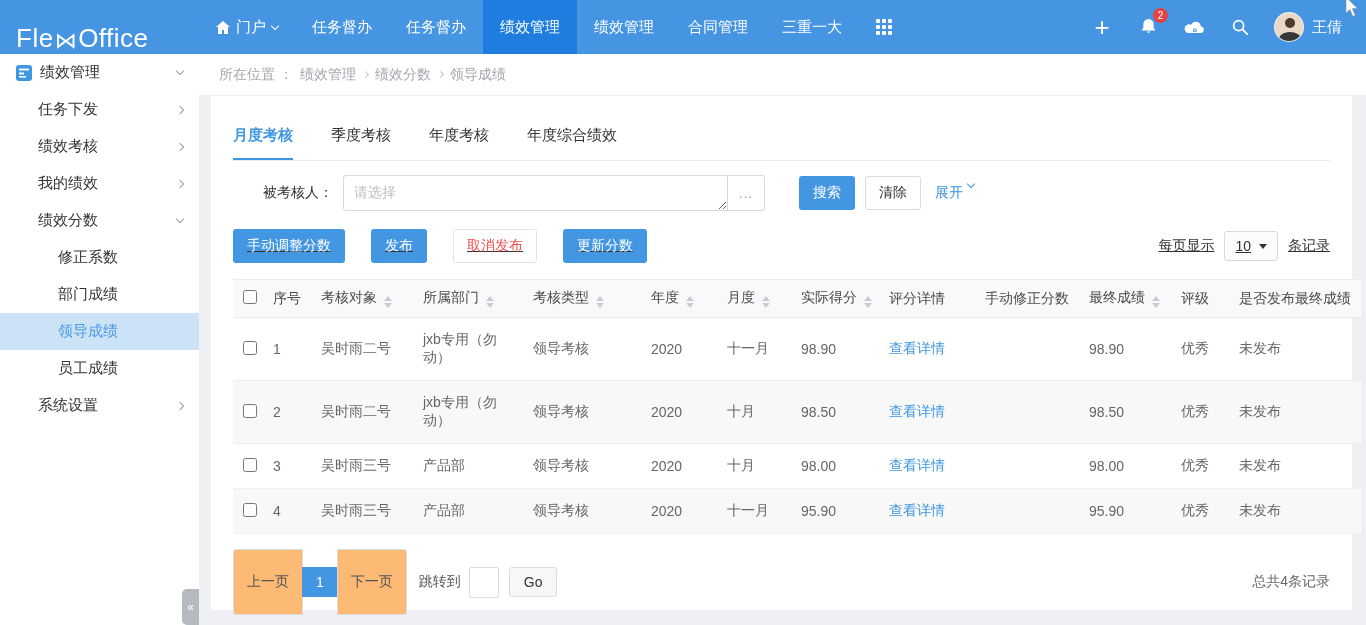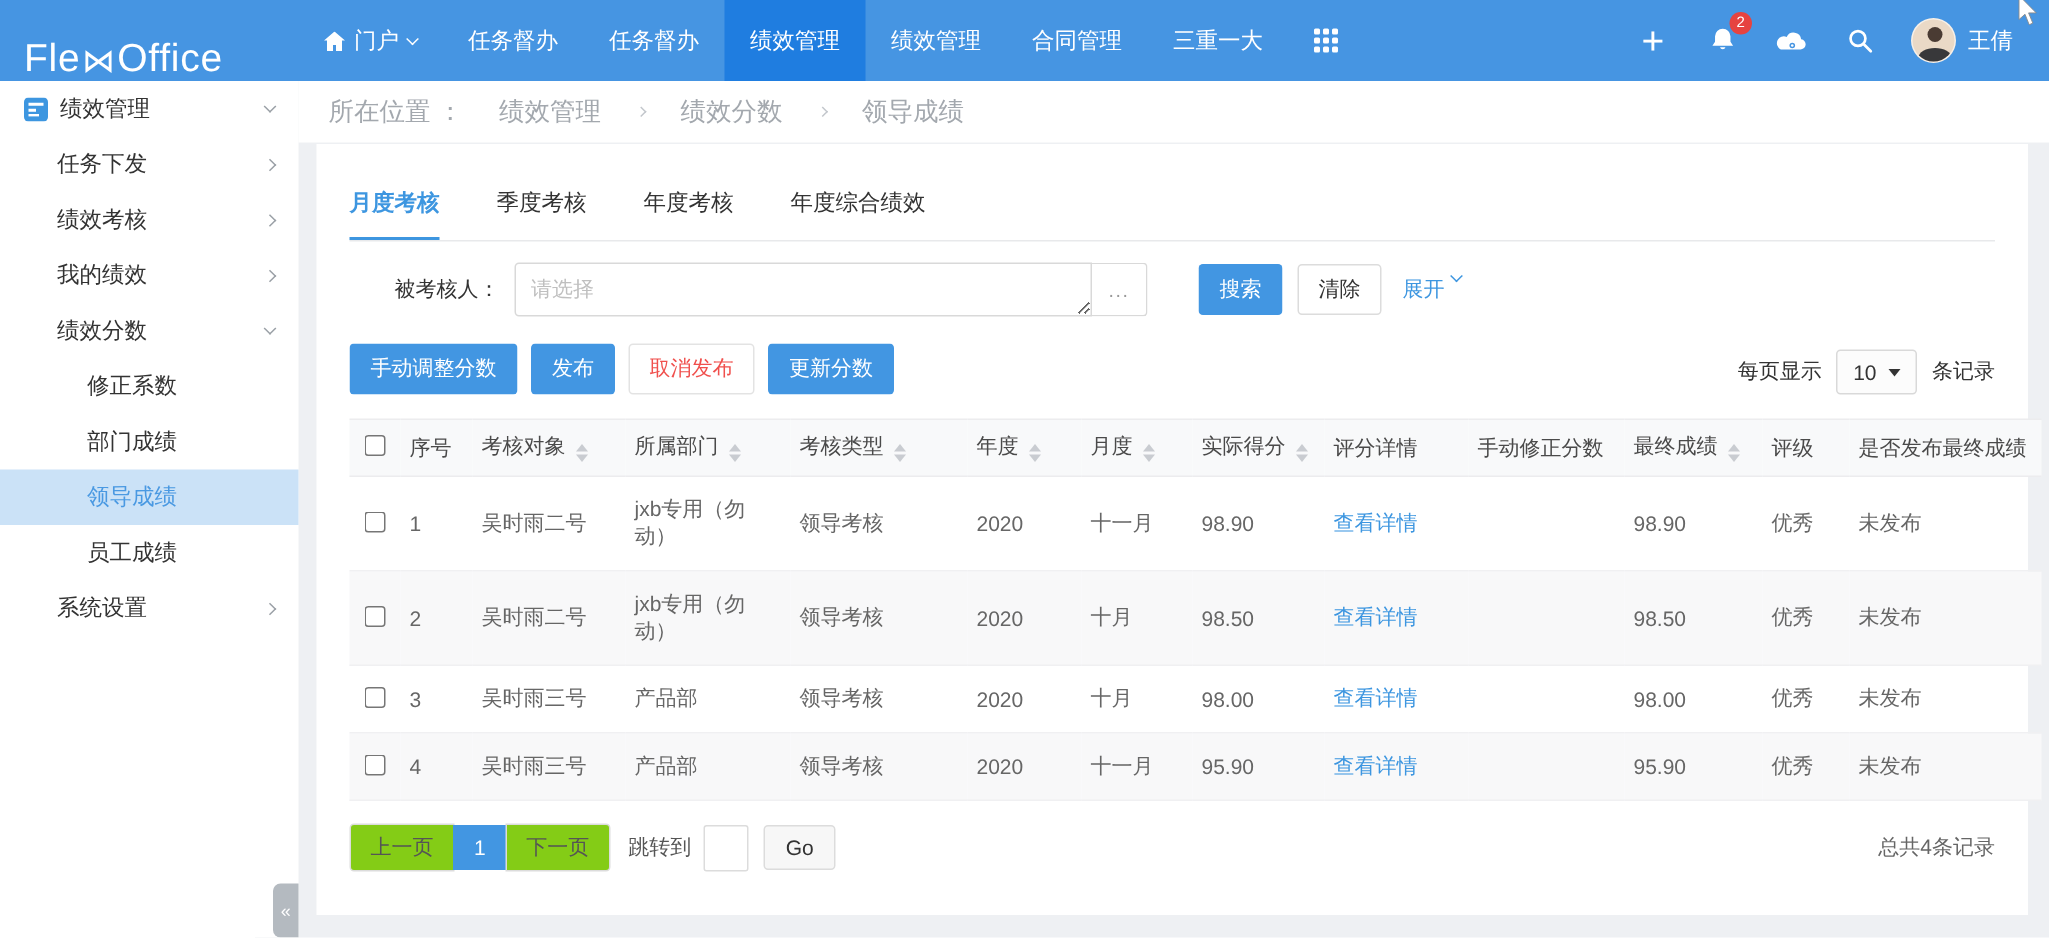--- a/index.html
+++ b/index.html
@@ -33,21 +33,21 @@
   .sidebar { position:absolute; left:0; top:54px; width:199px; height:571px; background:#fff; z-index:2; }
   .side-row { display:flex; align-items:center; height:37px; padding:0 16px; font-size:15px; color:#333; cursor:pointer; position:relative; }
   .side-row .mod-icon { margin-right:8px; display:flex; }
   .side-row .arr { margin-left:auto; color:#9aa0a6; }
   .side-row.lv2 { padding-left:38px; }
   .side-row.lv3 { padding-left:58px; }
   .side-row.selected { background:#cbe2f7; color:#4a99e2; }
   .collapse-handle { position:absolute; right:0; bottom:0; width:17px; height:36px; background:#b4bac0; border-radius:5px 0 0 5px; display:flex; align-items:center; justify-content:center; color:#fff; font-size:12px; cursor:pointer; }
 
   
-  .crumbbar { position:absolute; left:199px; top:54px; width:1167px; height:41px; background:#fff; display:flex; align-items:center; padding-left:20px; color:#a3a8ae; font-size:17px; gap:24px; }
+  .crumbbar { position:absolute; left:199px; top:54px; width:1167px; height:41px; background:#fff; display:flex; align-items:center; padding-left:20px; color:#a3a8ae; font-size:14px; gap:7px; }
   .crumbbar .sep { display:inline-block; width:5px; height:5px; border-right:1.5px solid #c3c7cc; border-bottom:1.5px solid #c3c7cc; transform:rotate(-45deg); }
   .crumb-link { color:#a3a8ae; cursor:pointer; text-decoration:none; }
 
   
   .panel { position:absolute; left:211px; top:96px; width:1141px; height:514px; background:#fff; padding:0 22px; }
 
   .tabs { display:flex; gap:38px; padding-top:30px; border-bottom:1px solid #e8e9eb; }
   .tab { font-size:15px; color:#333; padding-bottom:13px; cursor:pointer; border-bottom:2px solid transparent; }
   .tab.active { color:#3d96e0; border-bottom-color:#3d96e0;font-weight:bold; }
 
@@ -58,21 +58,21 @@
   .assess-input::placeholder { color:#bfbfbf; }
   .more-btn { width:37px; border:1px solid #d9d9d9; border-left:none; border-radius:0 3px 3px 0; background:#fff; color:#999; font-size:13px; display:flex; align-items:center; justify-content:center; cursor:pointer; letter-spacing:1px; }
   .btn { display:inline-flex; align-items:center; justify-content:center; border-radius:3px; font-size:14px; cursor:pointer; border:1px solid transparent; padding:7px 13px; }
   .btn-blue { background:#4296e2; color:#fff; }
   .btn-plain { background:#fff; border-color:#dcdcdc; color:#333; }
   .btn-danger-plain { background:#fff; border-color:#e3e3e3; color:#f0504d; }
   .search-btn { margin-left:34px; }
   .clear-btn { margin-left:10px; }
   .expand-link { margin-left:14px; color:#3d96e0; display:flex; align-items:flex-start; gap:5px; cursor:pointer; font-size:14px; }
 
-  .action-row { display:flex; align-items:flex-end; margin-top:18px; gap:9px; }
+  .action-row { display:flex; align-items:center; margin-top:18px; gap:26px;text-decoration:underline; }
   .pagesize { margin-left:auto; display:flex; align-items:center; gap:10px; color:#333; }
   .ps-select { border:1px solid #d9d9d9; background:#fcfcfc; border-radius:3px; padding:6px 10px; display:flex; align-items:center; gap:8px; cursor:pointer; font-size:14px; }
   .caret { width:0; height:0; border-left:4px solid transparent; border-right:4px solid transparent; border-top:5px solid #333; }
 
   
   table { width:100%; border-collapse:collapse; margin-top:16px; table-layout:fixed; }
   thead tr { background:#f8f9fa; }
   th { font-weight:normal; color:#4a4a4a; text-align:left; padding:9px 6px; border-top:1px solid #ececee; border-bottom:1px solid #ececee; font-size:14px; white-space:nowrap; }
   td { padding:13px 6px; color:#666; font-size:14px; border-bottom:1px solid #f0f0f2; word-break:break-all; }
   tbody tr:nth-child(even) { background:#f8f8f9; }
@@ -80,21 +80,21 @@
   td.col-check, th.col-check { text-align:center; }
   input[type=checkbox] { width:14px; height:14px; cursor:pointer; accent-color:#fff; }
   .sort { display:inline-flex; flex-direction:column; gap:2px; margin-left:7px; vertical-align:1px; }
   .sort i { width:0; height:0; border-left:4px solid transparent; border-right:4px solid transparent; }
   .sort .up { border-bottom:5px solid #c9ccd1; }
   .sort .dn { border-top:5px solid #c9ccd1; }
   .detail-link { color:#3d96e0; cursor:pointer; text-decoration:none; }
 
   
   .pager-row { display:flex; align-items:center; margin-top:15px; }
-  .pg-btn { border:1px solid #dcdcdc; background:#84cc16; color:#555; padding:6px 13px; font-size:14px; cursor:pointer; }
+  .pg-btn { border:1px solid #dcdcdc; background:#fdba74; color:#555; padding:23px 13px; font-size:14px; cursor:pointer; }
   .pg-prev { border-radius:3px 0 0 3px; }
   .pg-next { border-radius:0 3px 3px 0; margin-left:-1px; }
   .pg-num { background:#4296e2; border-color:#4296e2; color:#fff; margin-left:-1px; padding:6px 13px; }
   .jump-label { margin-left:12px; color:#555; }
   .jump-input { width:30px; height:31px; border:1px solid #dcdcdc; border-radius:2px; margin-left:8px; text-align:center; font-size:14px; outline:none; }
   .go-btn { margin-left:10px; border:1px solid #dcdcdc; background:#f7f7f7; border-radius:3px; padding:6px 14px; color:#333; cursor:pointer; font-size:14px; }
   .total-rec { margin-left:auto; color:#666; }
 </style>
 </head>
 <body>

